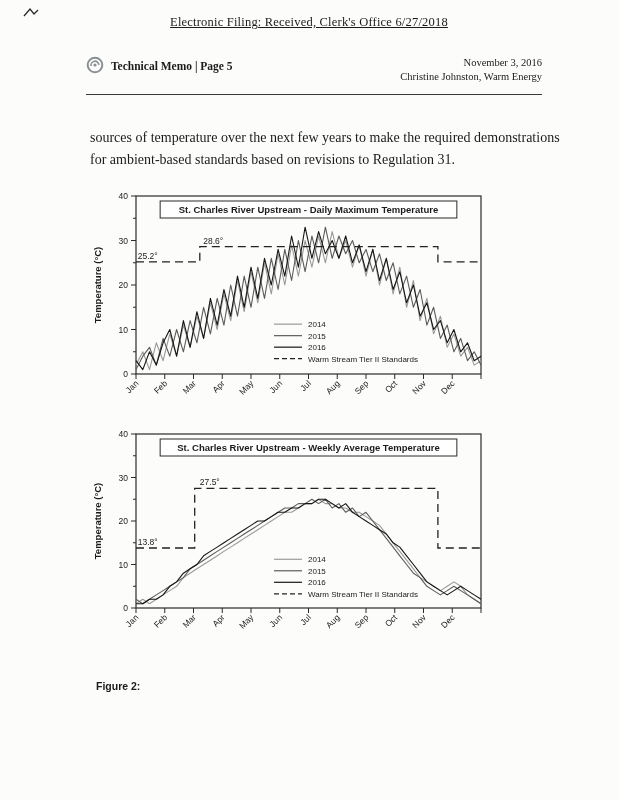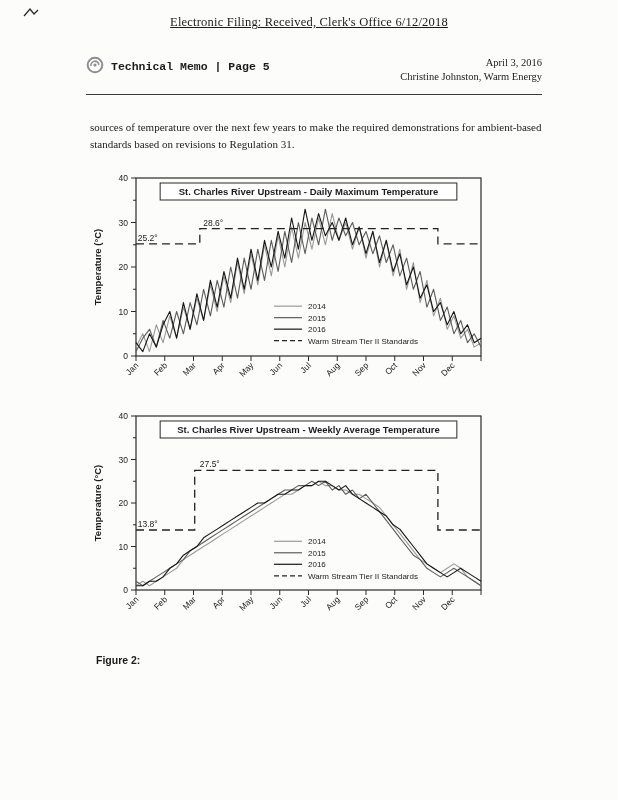--- a/index.html
+++ b/index.html
@@ -9,60 +9,60 @@
   }
   .scan-mark{position:absolute;left:22px;top:5px;}
   .top-header{
     text-align:center;padding-top:15px;font-size:12.5px;
     text-decoration:underline;letter-spacing:.2px;
   }
   .memo-header{
     display:flex;justify-content:space-between;align-items:flex-start;
     margin:26px 76px 0 86px;border-bottom:1.6px solid #3a3a3a;padding-bottom:10px;
   }
-  .memo-left{display:flex;align-items:center;gap:7px;font-size:11.5px;font-weight:bold;font-family:Liberation Mono, monospace;}
+  .memo-left{display:flex;align-items:center;gap:7px;font-size:11.5px;font-weight:bold;}
   .memo-right{text-align:right;font-size:10.5px;line-height:1.35;}
-  .body-text{margin:24px 60px 0 90px;width:470px;font-size:11px;line-height:1.55;}
+  .body-text{margin:32px 60px 0 90px;width:470px;font-size:14px;line-height:1.55;}
   figure{margin:16px 0 0 88px;padding:0;}
   .chart-wrap{display:block;}
   .chart-gap{height:16px;}
   svg text{font-family:"Liberation Sans",sans-serif;fill:#1b1b1b;}
   .caption{
-    display:flex;gap:16px;margin:28px 0 0 96px;width:432px;
+    display:flex;gap:16px;margin:36px 0 0 96px;width:432px;
     font-family:"Liberation Sans",sans-serif;font-weight:bold;font-size:10.5px;line-height:1.45;
   }
   .cap-label{flex:0 0 46px;}
   .cap-text{width:356px;}
 </style>
 </head>
 <body>
 
 <div class="doc">
 
   <div class="scan-mark">
     <svg width="18" height="13" aria-hidden="true">
       <path d="M2 10 L8 3 L12 8 L16 4" fill="none" stroke="#2a2a2a" stroke-width="1.3"></path>
     </svg>
   </div>
 
-  <div class="top-header">Electronic Filing: Received, Clerk's Office 6/12/2018</div>
+  <div class="top-header">Electronic Filing: Received, Clerk's Office 6/27/2018</div>
 
   <div class="memo-header">
     <div class="memo-left">
       <span>
         <svg width="18" height="18" aria-hidden="true">
           <circle cx="9" cy="9" r="7.3" fill="none" stroke="#8a8f94" stroke-width="2"></circle>
           <path d="M5 10 a4 4.2 0 0 1 8 -1.2" fill="none" stroke="#8a8f94" stroke-width="1.6"></path>
           <circle cx="9" cy="9" r="1.6" fill="#8a8f94"></circle>
         </svg>
       </span>
       <span>Technical Memo | Page 5</span>
     </div>
     <div class="memo-right">
-      <div>April 3, 2016</div>
+      <div>November 3, 2016</div>
       <div>Christine Johnston, Warm Energy</div>
     </div>
   </div>
 
   <p class="body-text">sources of temperature over the next few years to make the required demonstrations for ambient-based standards based on revisions to Regulation 31.</p>
 
   <figure>
     <svg class="chart-wrap" width="405" height="222">
         <rect x="48" y="9" width="345" height="178" fill="none" stroke="#2a2a2a" stroke-width="1.2"></rect>
         <line x1="48" y1="187" x2="43" y2="187" stroke="#2a2a2a" stroke-width="1"></line>

